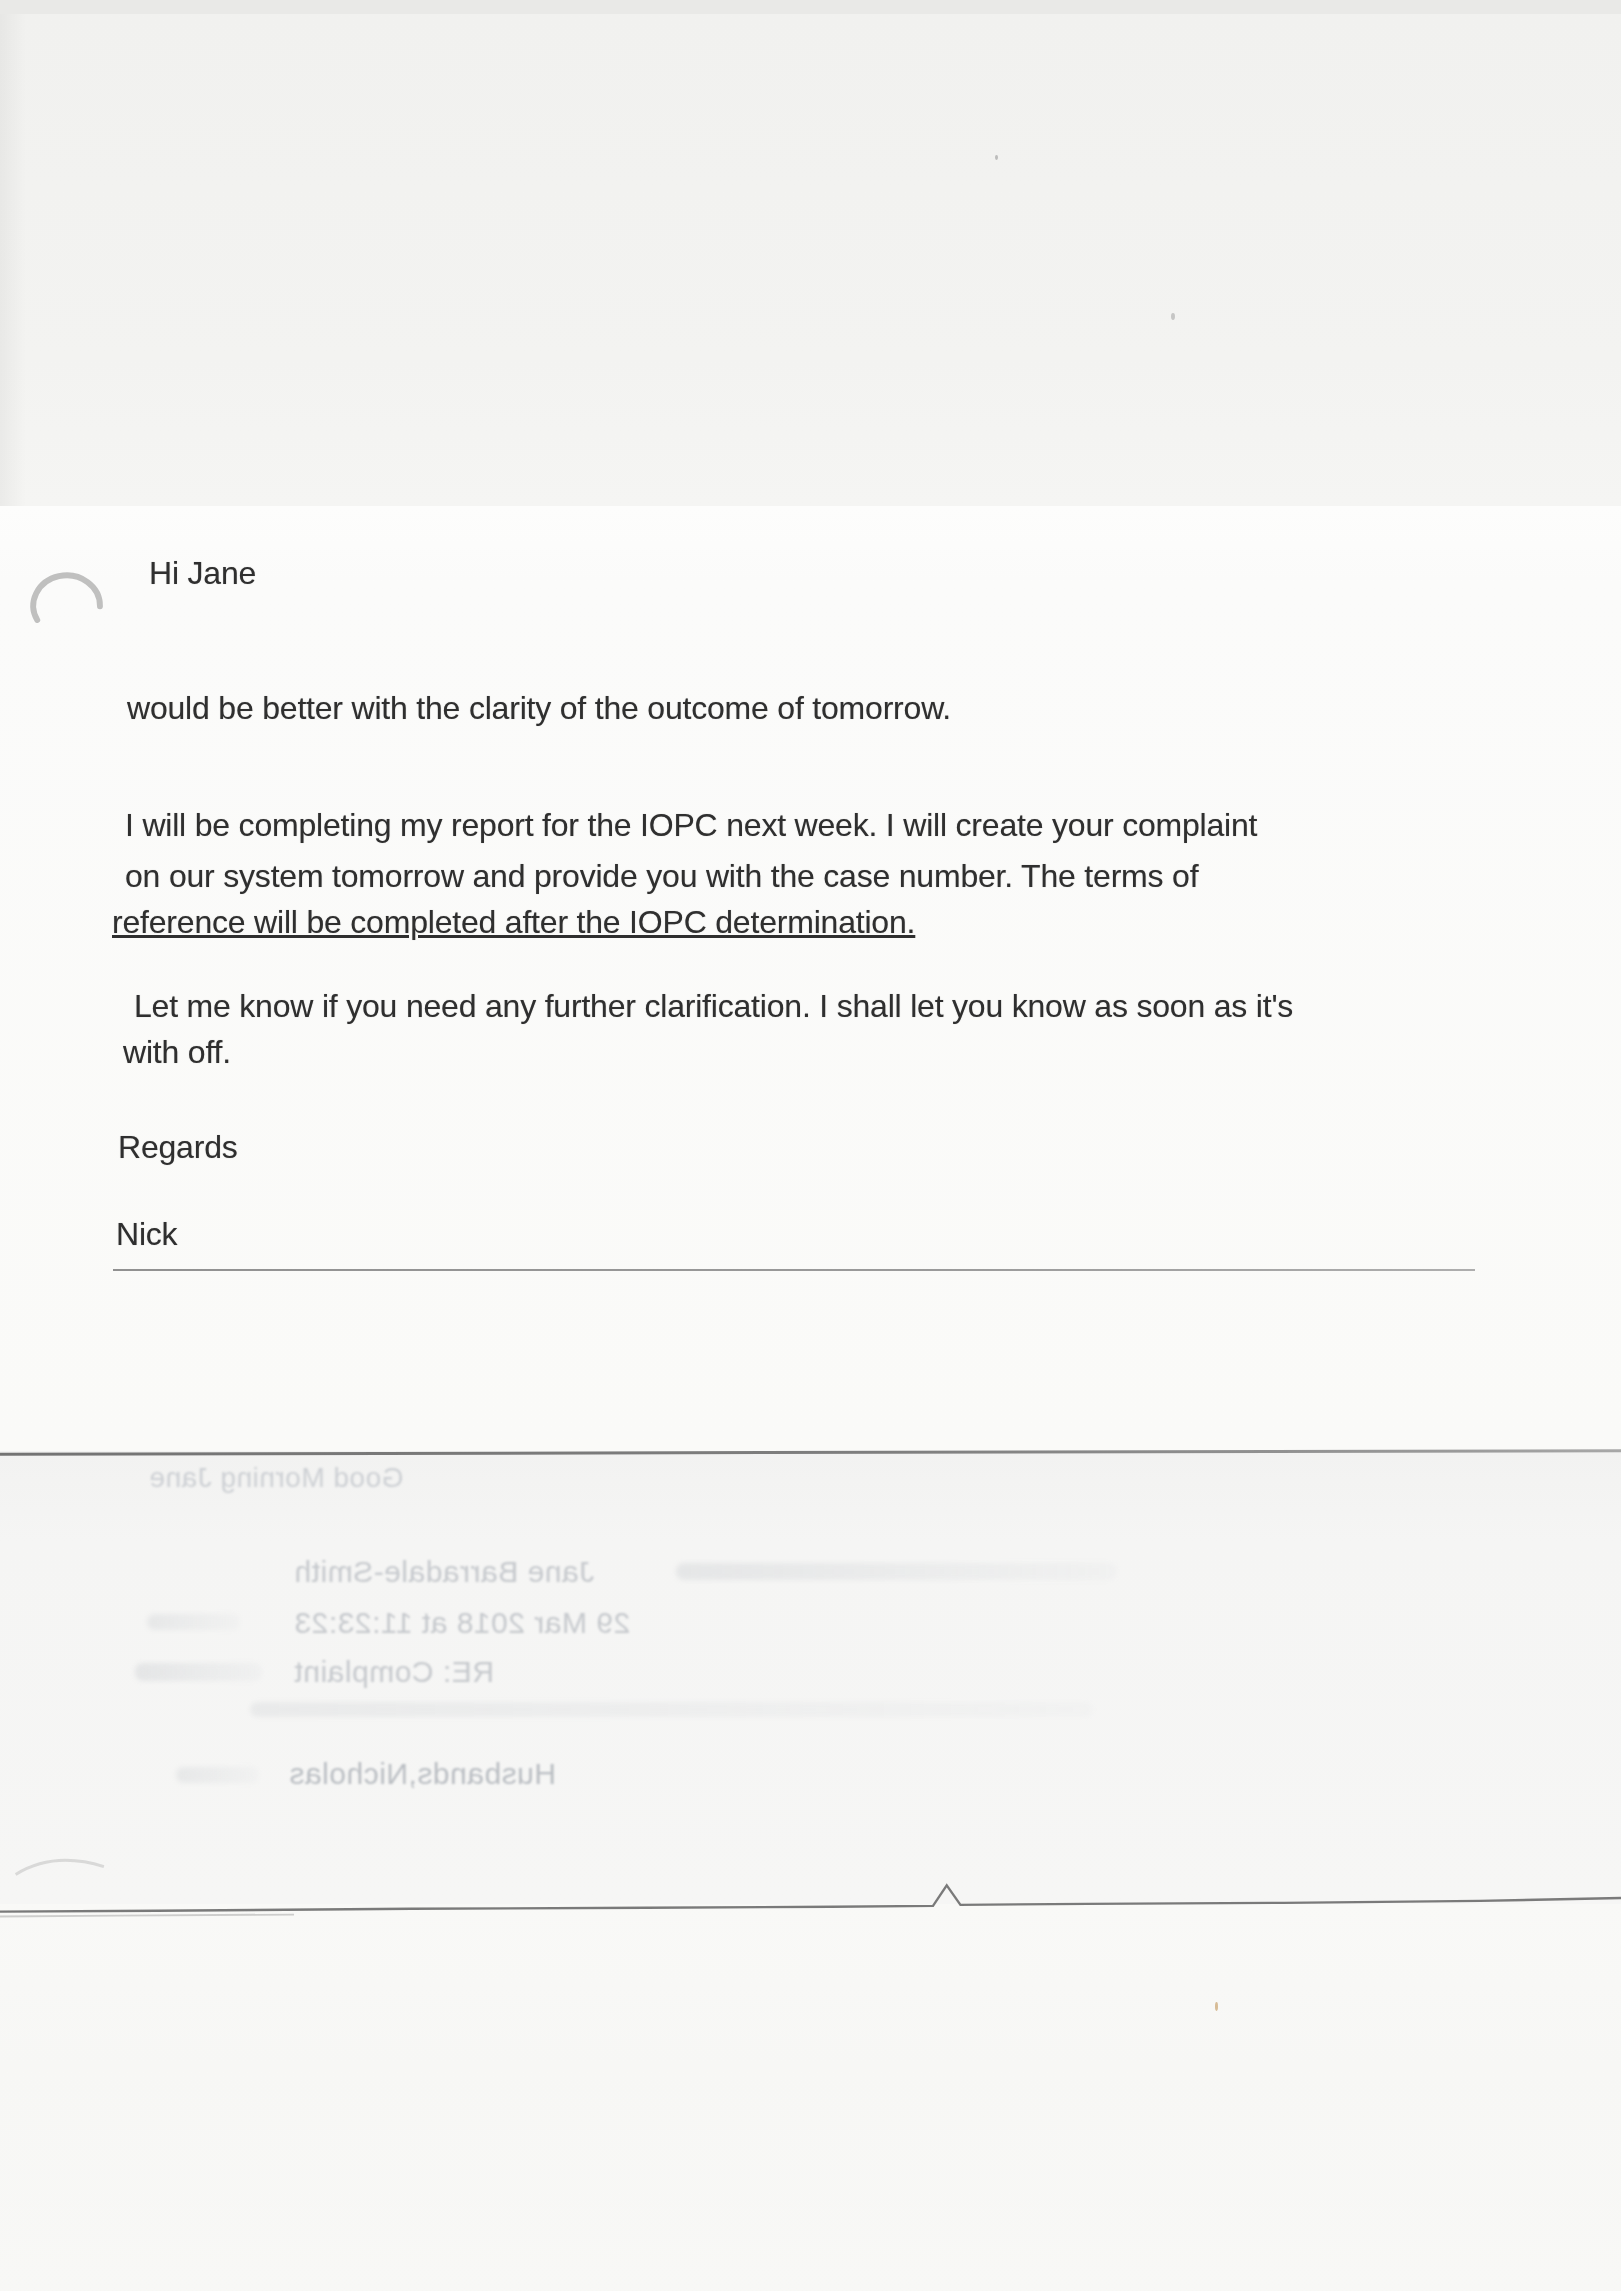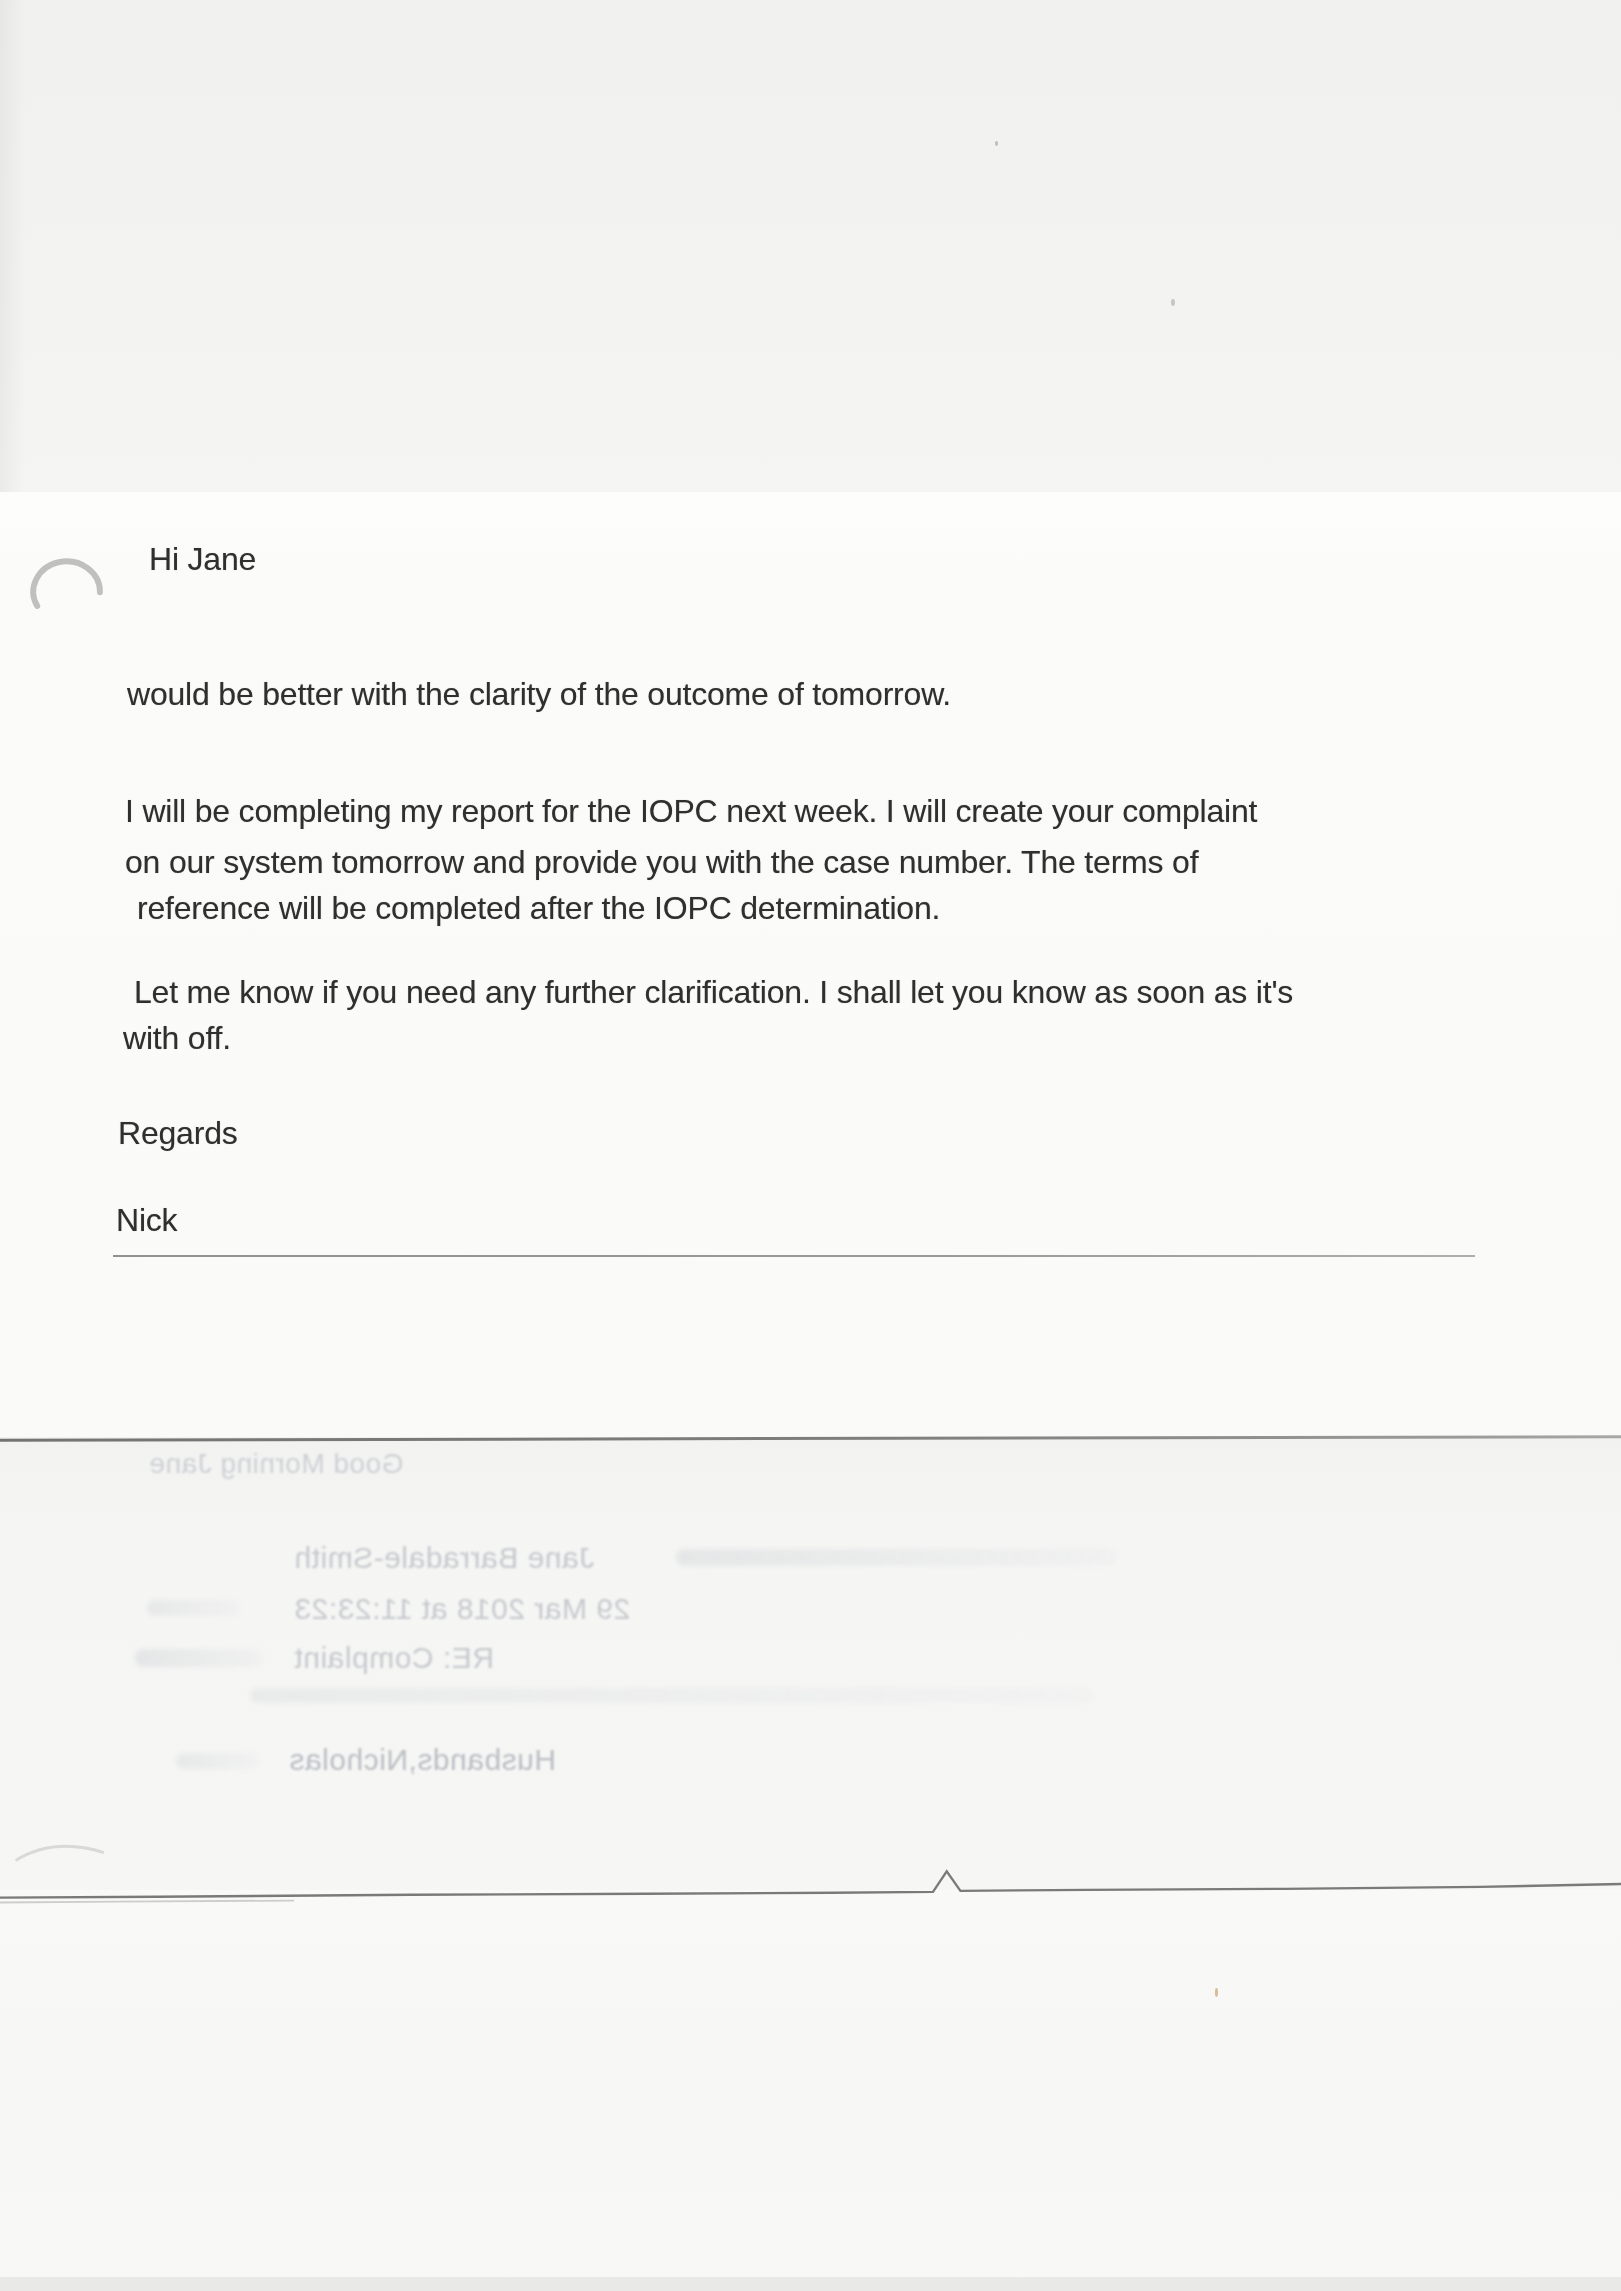--- a/index.html
+++ b/index.html
@@ -1,19 +1,19 @@
 <!DOCTYPE html>
 <html><head>
 <meta charset="utf-8">
 <style>
   html,body{margin:0;padding:0;background:#e9e9e7;}
   .page{
     position:relative;
     width:1621px;height:2277px;
-    margin:0 auto;
+    margin:14px auto;
     background:#f6f6f4;
     overflow:hidden;
     font-family:"Liberation Sans","DejaVu Sans",sans-serif;
     color:#2f2f2f;
   }
   
   .band{position:absolute;left:0;width:100%;}
   .band-top{top:0;height:492px;background:linear-gradient(180deg,#f1f1ef 0%,#f3f3f1 70%,#f5f5f3 100%);}
   .band-top::after{content:"";position:absolute;left:0;top:0;width:25.5px;height:100%;
     background:linear-gradient(90deg,rgba(0,0,0,0.045),rgba(0,0,0,0));}
@@ -53,21 +53,21 @@
   <div class="band band-bleed"></div>
   <div class="band band-bottom"></div>
   <div class="seam"></div>
 
   <div class="txt" style="left:149px;top:537px;">Hi Jane</div>
 
   <div class="txt" style="left:127px;top:672px;">would be better with the clarity of the outcome of tomorrow.</div>
 
   <div class="txt" style="left:125px;top:789px;">I will be completing my report for the IOPC next week. I will create your complaint</div>
   <div class="txt" style="left:125px;top:840px;">on our system tomorrow and provide you with the case number. The terms of</div>
-  <div class="txt" style="left:137px;top:886px;">reference will be completed after the IOPC determination.</div>
+  <div class="txt" style="left:112px;top:886px;text-decoration:underline;">reference will be completed after the IOPC determination.</div>
 
   <div class="txt" style="left:134px;top:970px;">Let me know if you need any further clarification. I shall let you know as soon as it's</div>
   <div class="txt" style="left:123px;top:1016px;">with off.</div>
 
   <div class="txt" style="left:118px;top:1111px;">Regards</div>
   <div class="txt" style="left:116px;top:1198px;">Nick</div>
 
   <div class="sig-rule"></div>
 
   <div class="bleed bleed-light" style="left:149px;top:1448px;">Good Morning Jane</div>

